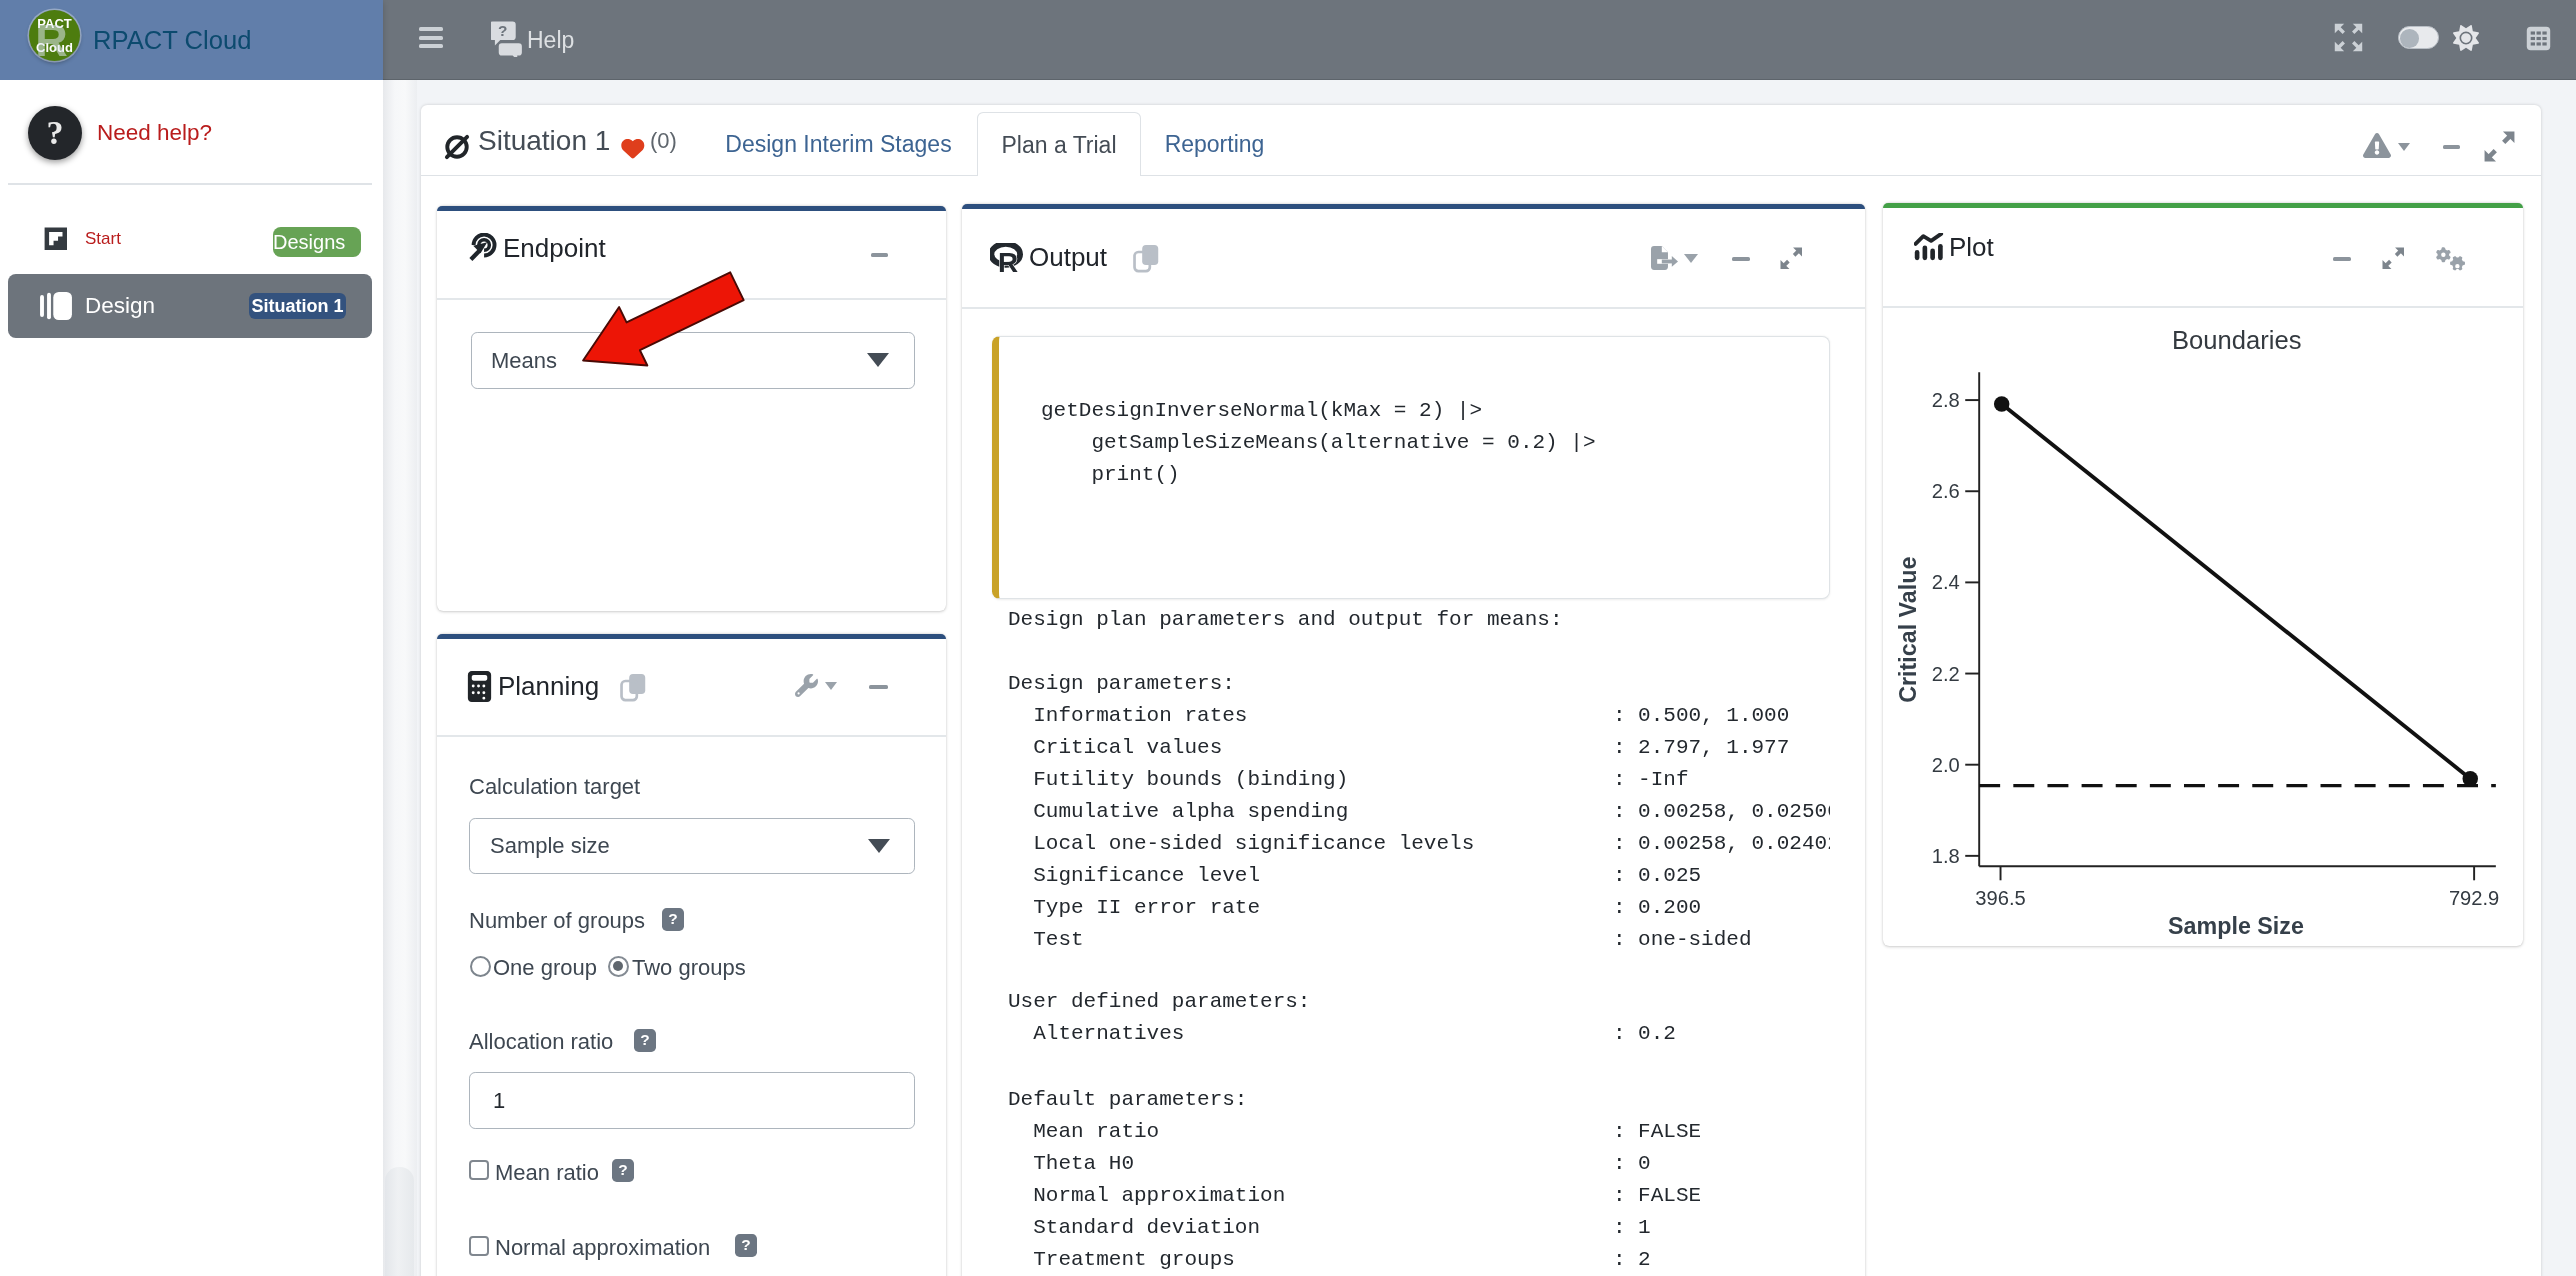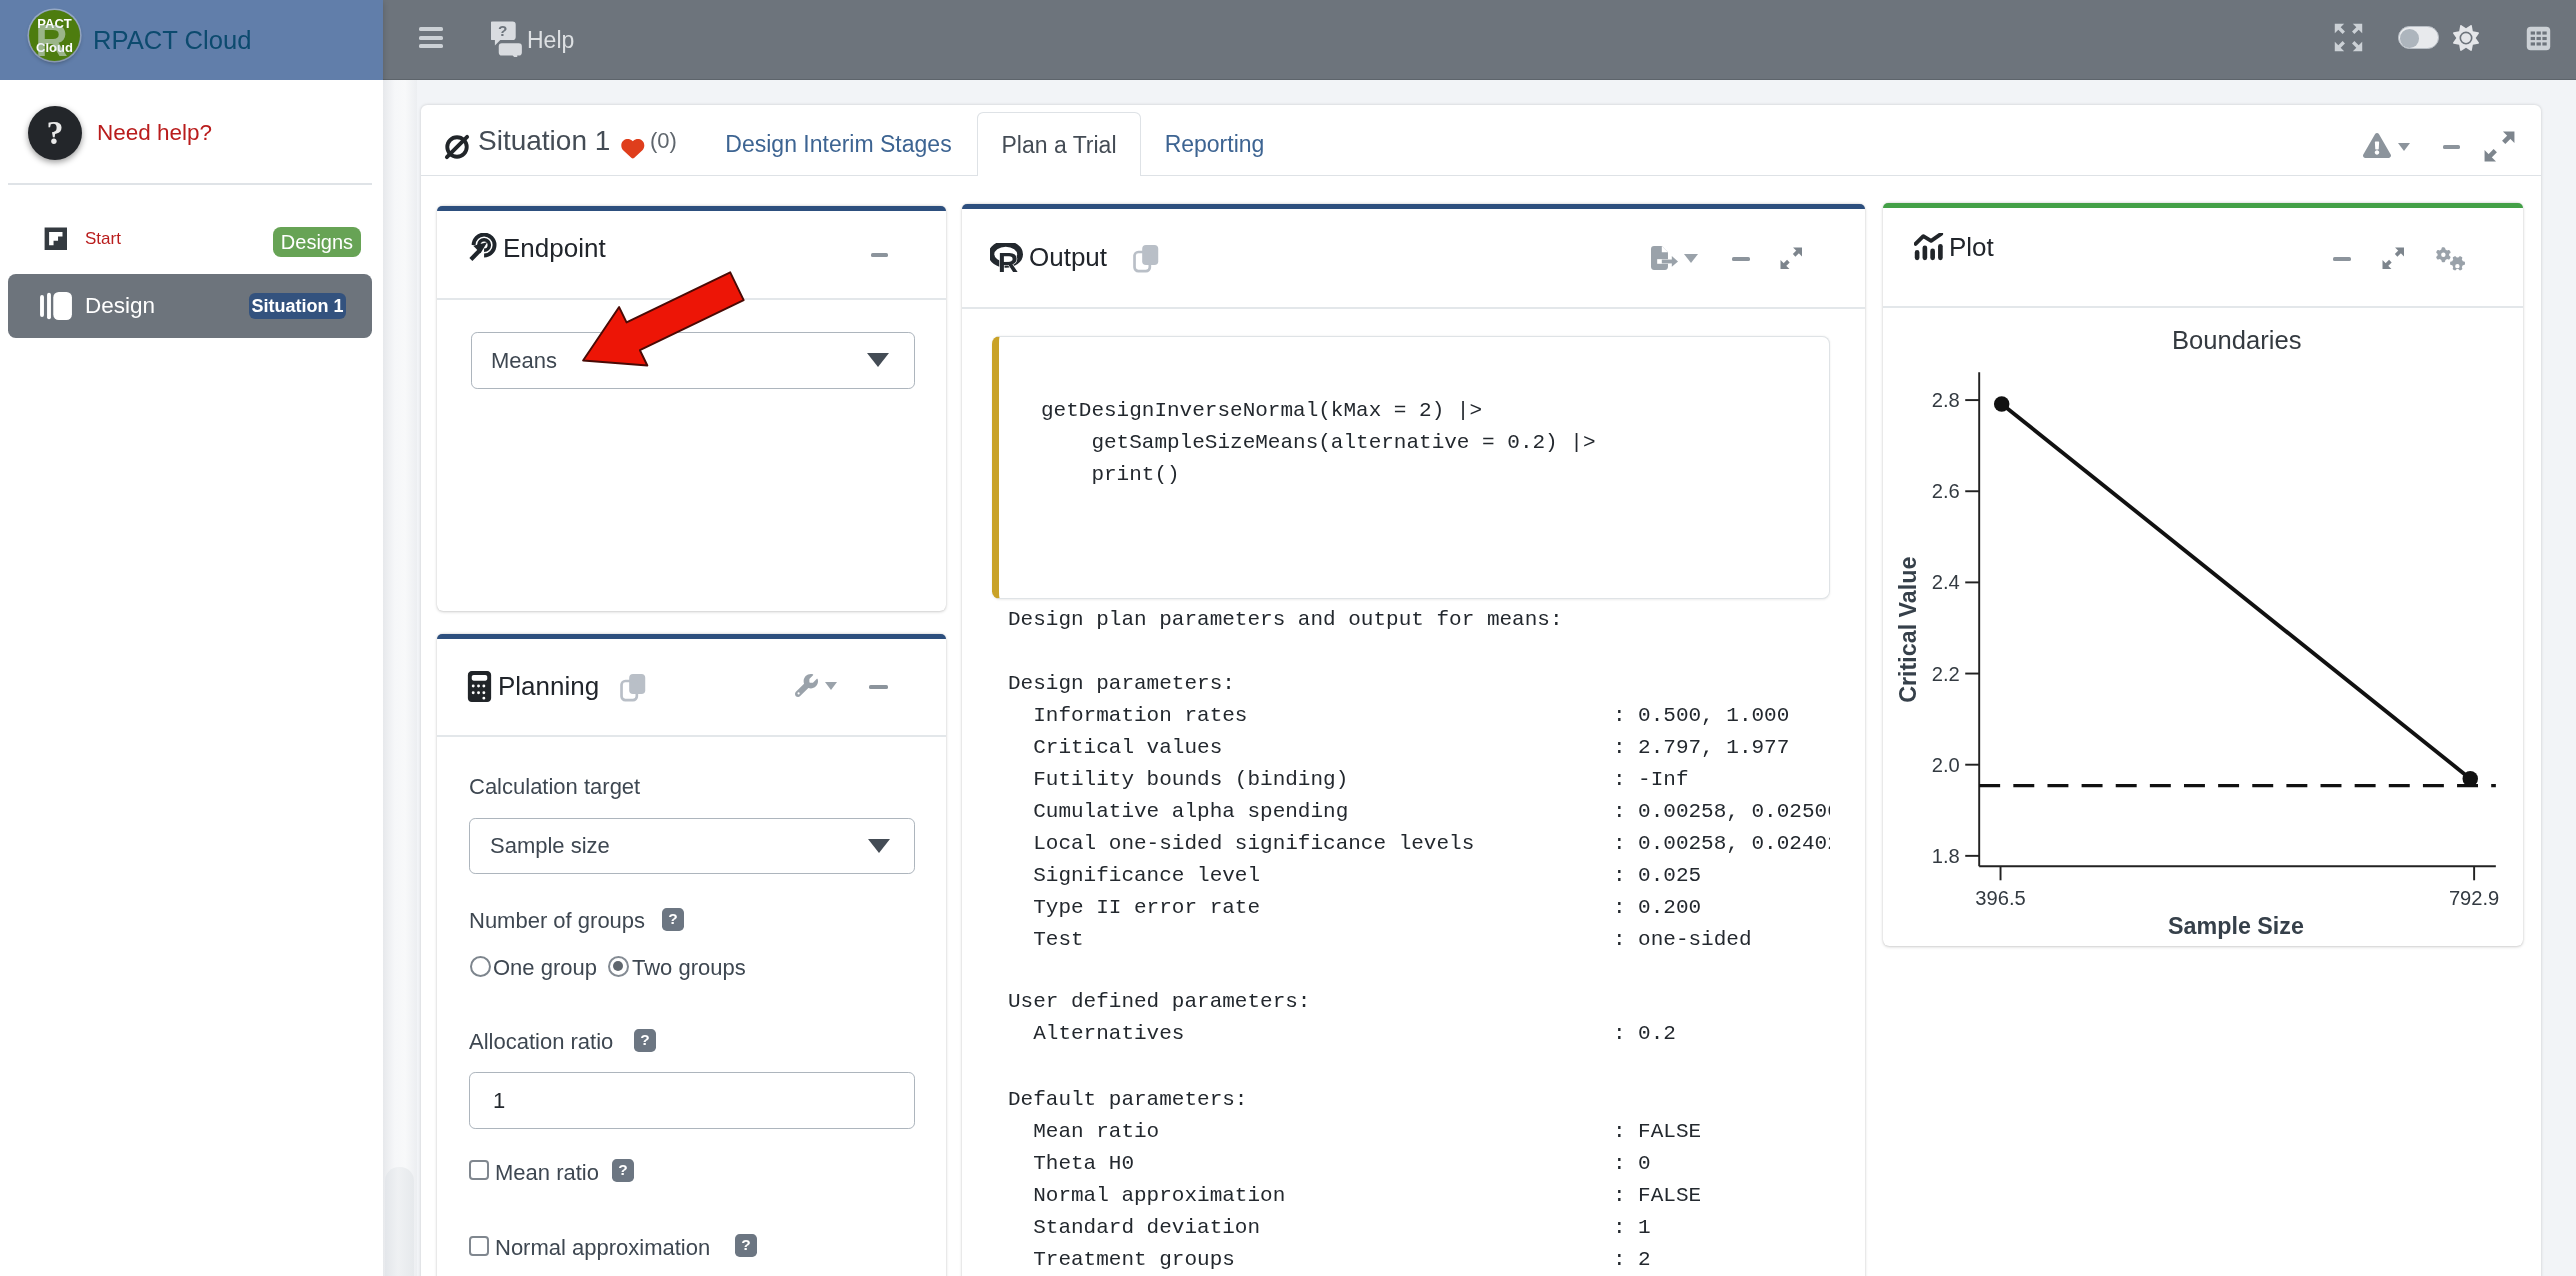--- a/index.html
+++ b/index.html
@@ -104,21 +104,21 @@
   <div class="abs" style="left:28px;top:106px;width:54px;height:54px;border-radius:50%;background:#23262a;box-shadow:0 2.3px 6.2px rgba(0,0,0,.4)">
     <div style="width:54px;height:54px;text-align:center;line-height:54px;color:#e9e9e9;font-size:34px;font-weight:bold;font-family:'Liberation Serif',serif">?</div>
   </div>
   <div class="abs sb-item-text" style="left:97px;top:106px;height:54px;line-height:54px;font-size:22.5px">Need help?</div>
   <div class="abs" style="left:7.8px;top:183px;width:364px;height:1.6px;background:#dfe3e7"></div>
 
   <svg class="abs" style="left:43px;top:226px" width="25.6" height="25.6" viewBox="0 0 448 512">
     <path fill="#343a40" d="M0 32v448h448V32H0zm358 176h-89v89h-90v90H90V121h268v87z" transform="translate(0,0)"></path>
   </svg>
   <div class="abs sb-item-text" style="left:85px;top:213px;height:51px;line-height:51px;font-size:17px">Start</div>
-  <div class="abs" style="left:273px;top:227px;width:88px;height:30px;background:#67a355;border-radius:7.8px;color:#fff;font-size:20px;text-align:center;line-height:30px">Designs</div>
+  <div class="abs" style="left:273px;top:227px;width:88px;height:30px;background:#67a355;border-radius:7.8px;color:#fff;font-size:20px;text-align:left;line-height:30px">Designs</div>
 
   <div class="abs" style="left:7.8px;top:274px;width:364px;height:64px;background:#6d747c;border-radius:7.8px"></div>
   <svg class="abs" style="left:40px;top:292px" width="32" height="28" viewBox="0 0 41 36">
     <rect x="0" y="4" width="5" height="28" rx="2.5" fill="#fff"></rect>
     <rect x="9" y="1" width="5" height="34" rx="2.5" fill="#fff"></rect>
     <rect x="17" y="0" width="24" height="36" rx="7" fill="#fff"></rect>
   </svg>
   <div class="abs" style="left:85px;top:274px;height:64px;line-height:64px;color:#fff;font-size:22.5px">Design</div>
   <div class="abs" style="left:249px;top:293px;width:97px;height:26px;background:#33527e;border-radius:6.2px;color:#fff;font-size:18px;font-weight:600;text-align:center;line-height:26px">Situation 1</div>
 

